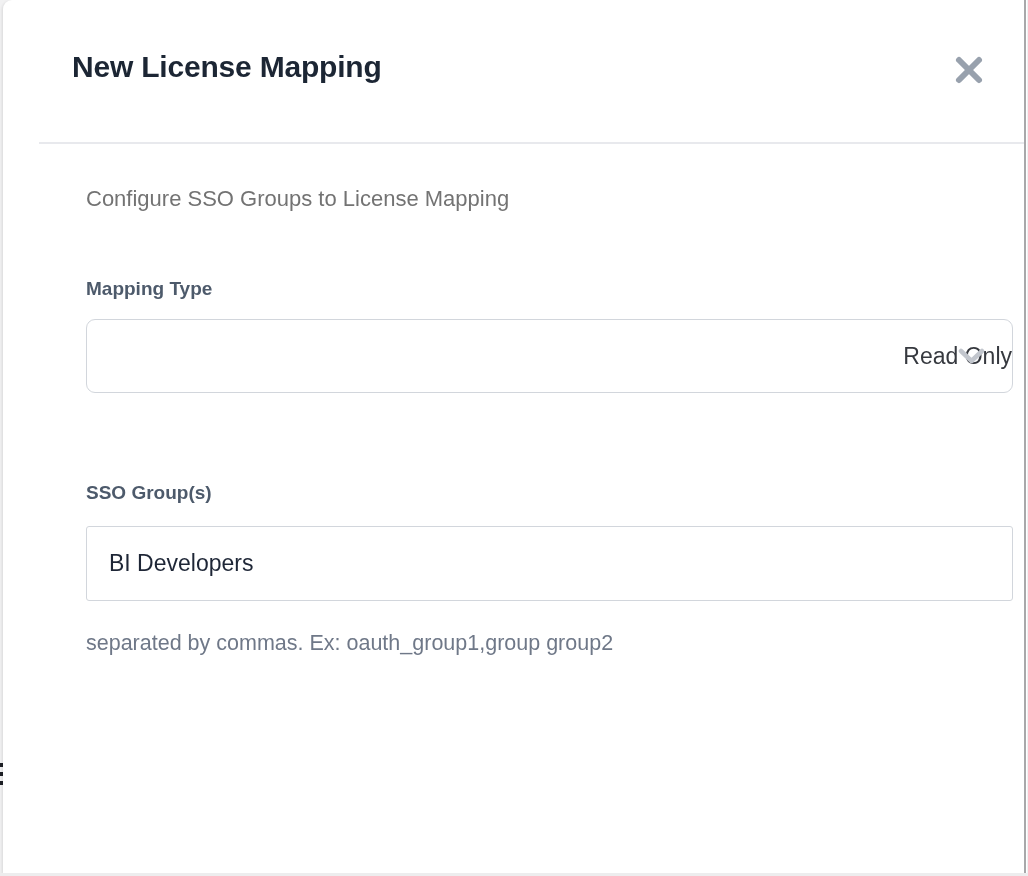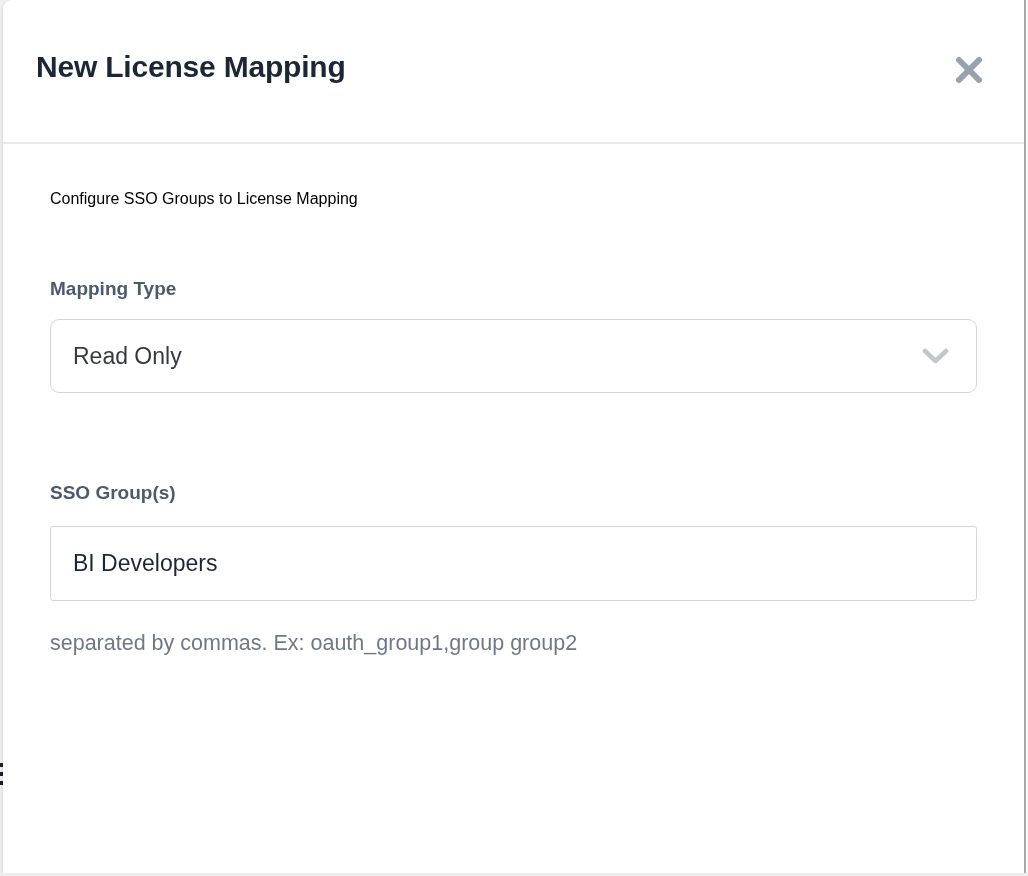--- a/index.html
+++ b/index.html
@@ -33,20 +33,21 @@
   .modal {
     position: absolute;
     left: 3px;
     top: 0;
     width: 1021px;
     height: 873px;
     background: #ffffff;
     border-top-left-radius: 9px;
     box-shadow: -1px 1px 3px rgba(0,0,0,0.10);
     z-index: 1;
+    padding-left: 36px;
   }
   
   .right-edge-line {
     position: absolute;
     left: 1024px;
     top: 0;
     width: 3px;
     height: 876px;
     background: #a8a8aa;
     z-index: 2;
@@ -95,22 +96,22 @@
     cursor: pointer;
     display: flex;
     align-items: center;
     justify-content: center;
   }
 
   .modal-body {
     padding: 41px 47px 0 47px;
   }
   .intro-text {
-    font-size: 16px;
-    color: #000000;
+    font-size: 22px;
+    color: #737373;
     line-height: 28px;
   }
   .field-label {
     margin-top: 64px;
     font-size: 19px;
     font-weight: 700;
     color: #4d5a6b;
     line-height: 24px;
   }
   .field-label.second { margin-top: 88px; }
@@ -119,20 +120,21 @@
     margin-top: 18px;
     position: relative;
     width: 927px;
     height: 74px;
     border: 1px solid #d2d6dc;
     border-radius: 9px;
     background: #ffffff;
     display: flex;
     align-items: center;
     cursor: pointer;
+    justify-content: flex-end;
   }
   .select-value {
     padding-left: 22px;
     font-size: 23px;
     color: #36393f;
   }
   .select-chevron {
     position: absolute;
     right: 27px;
     top: 50%;

